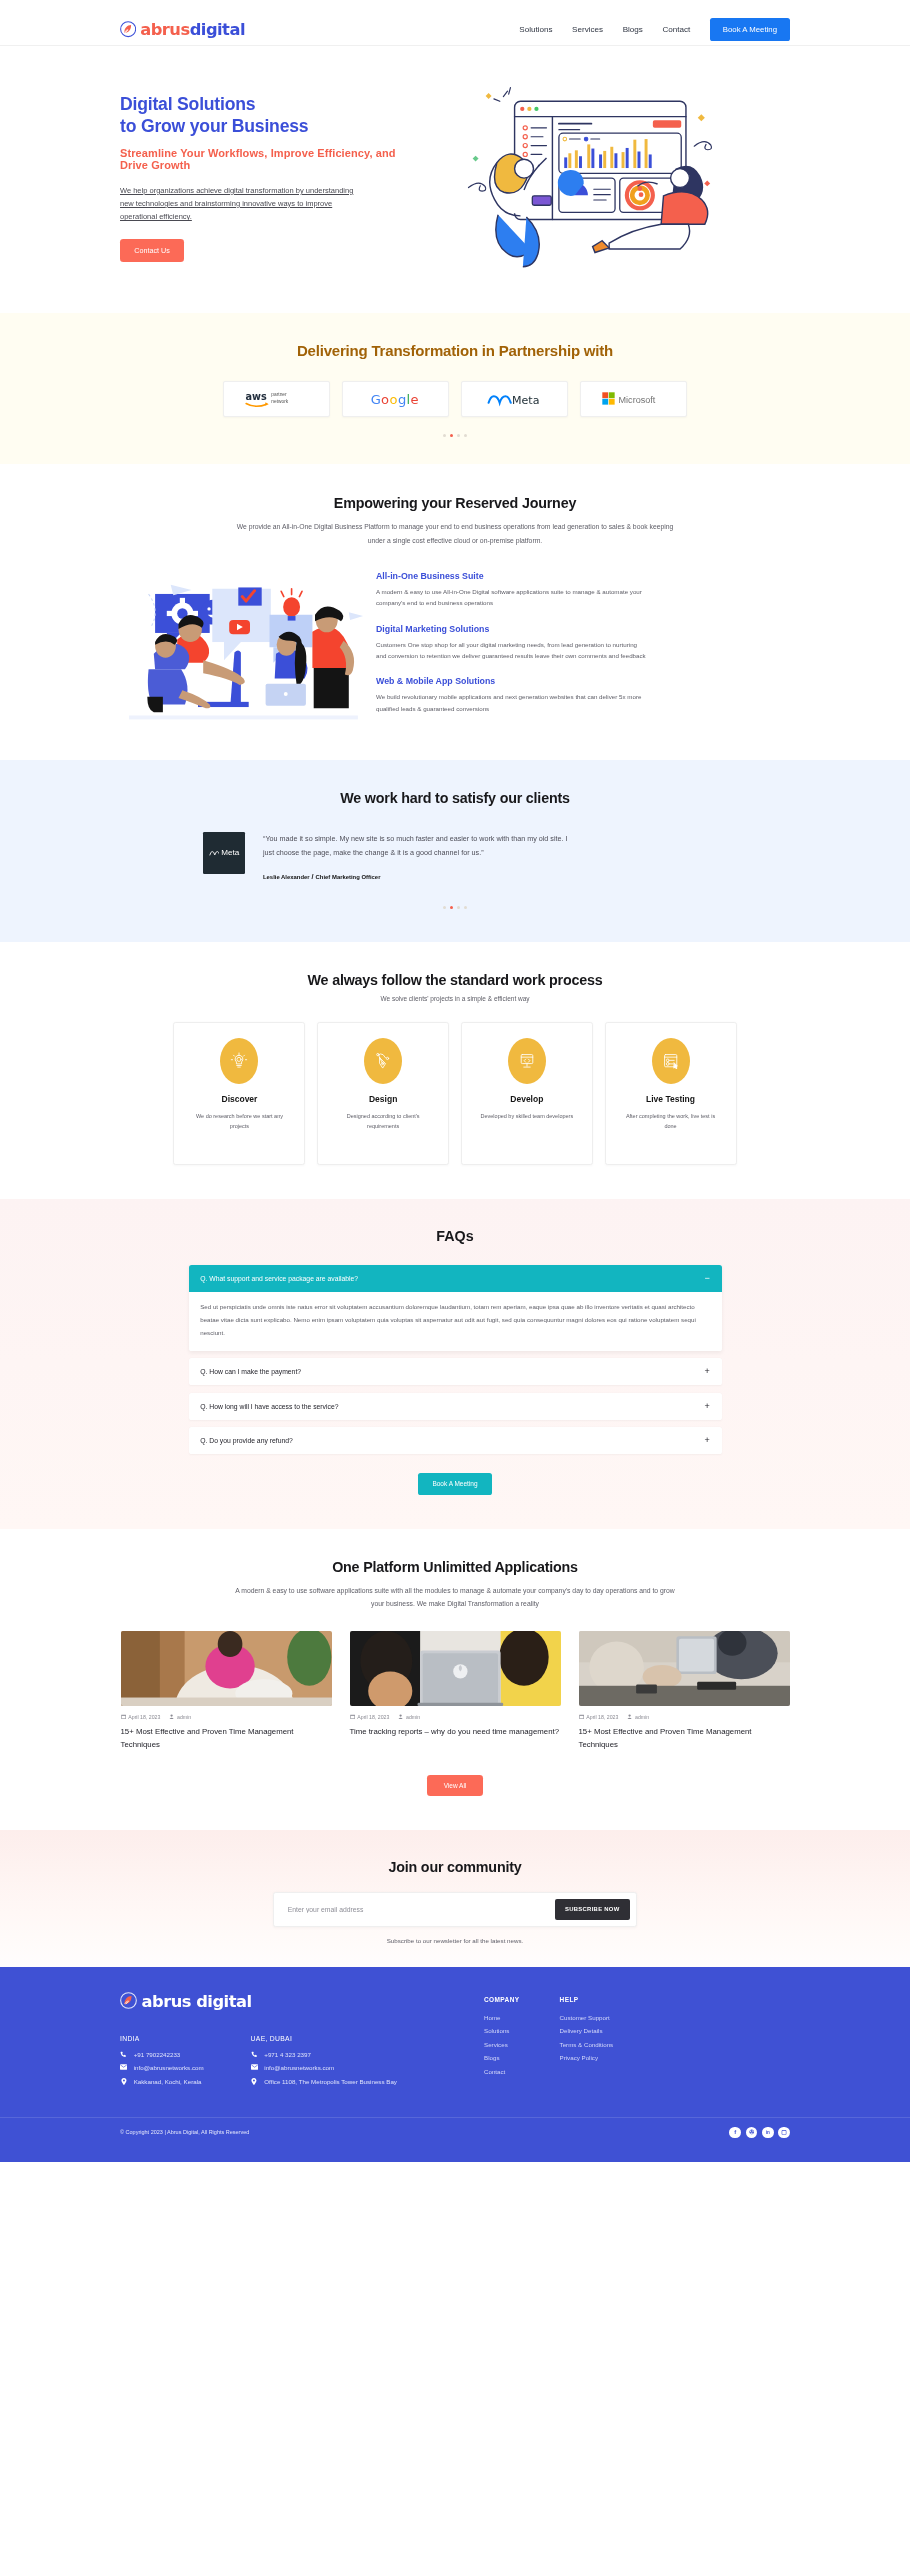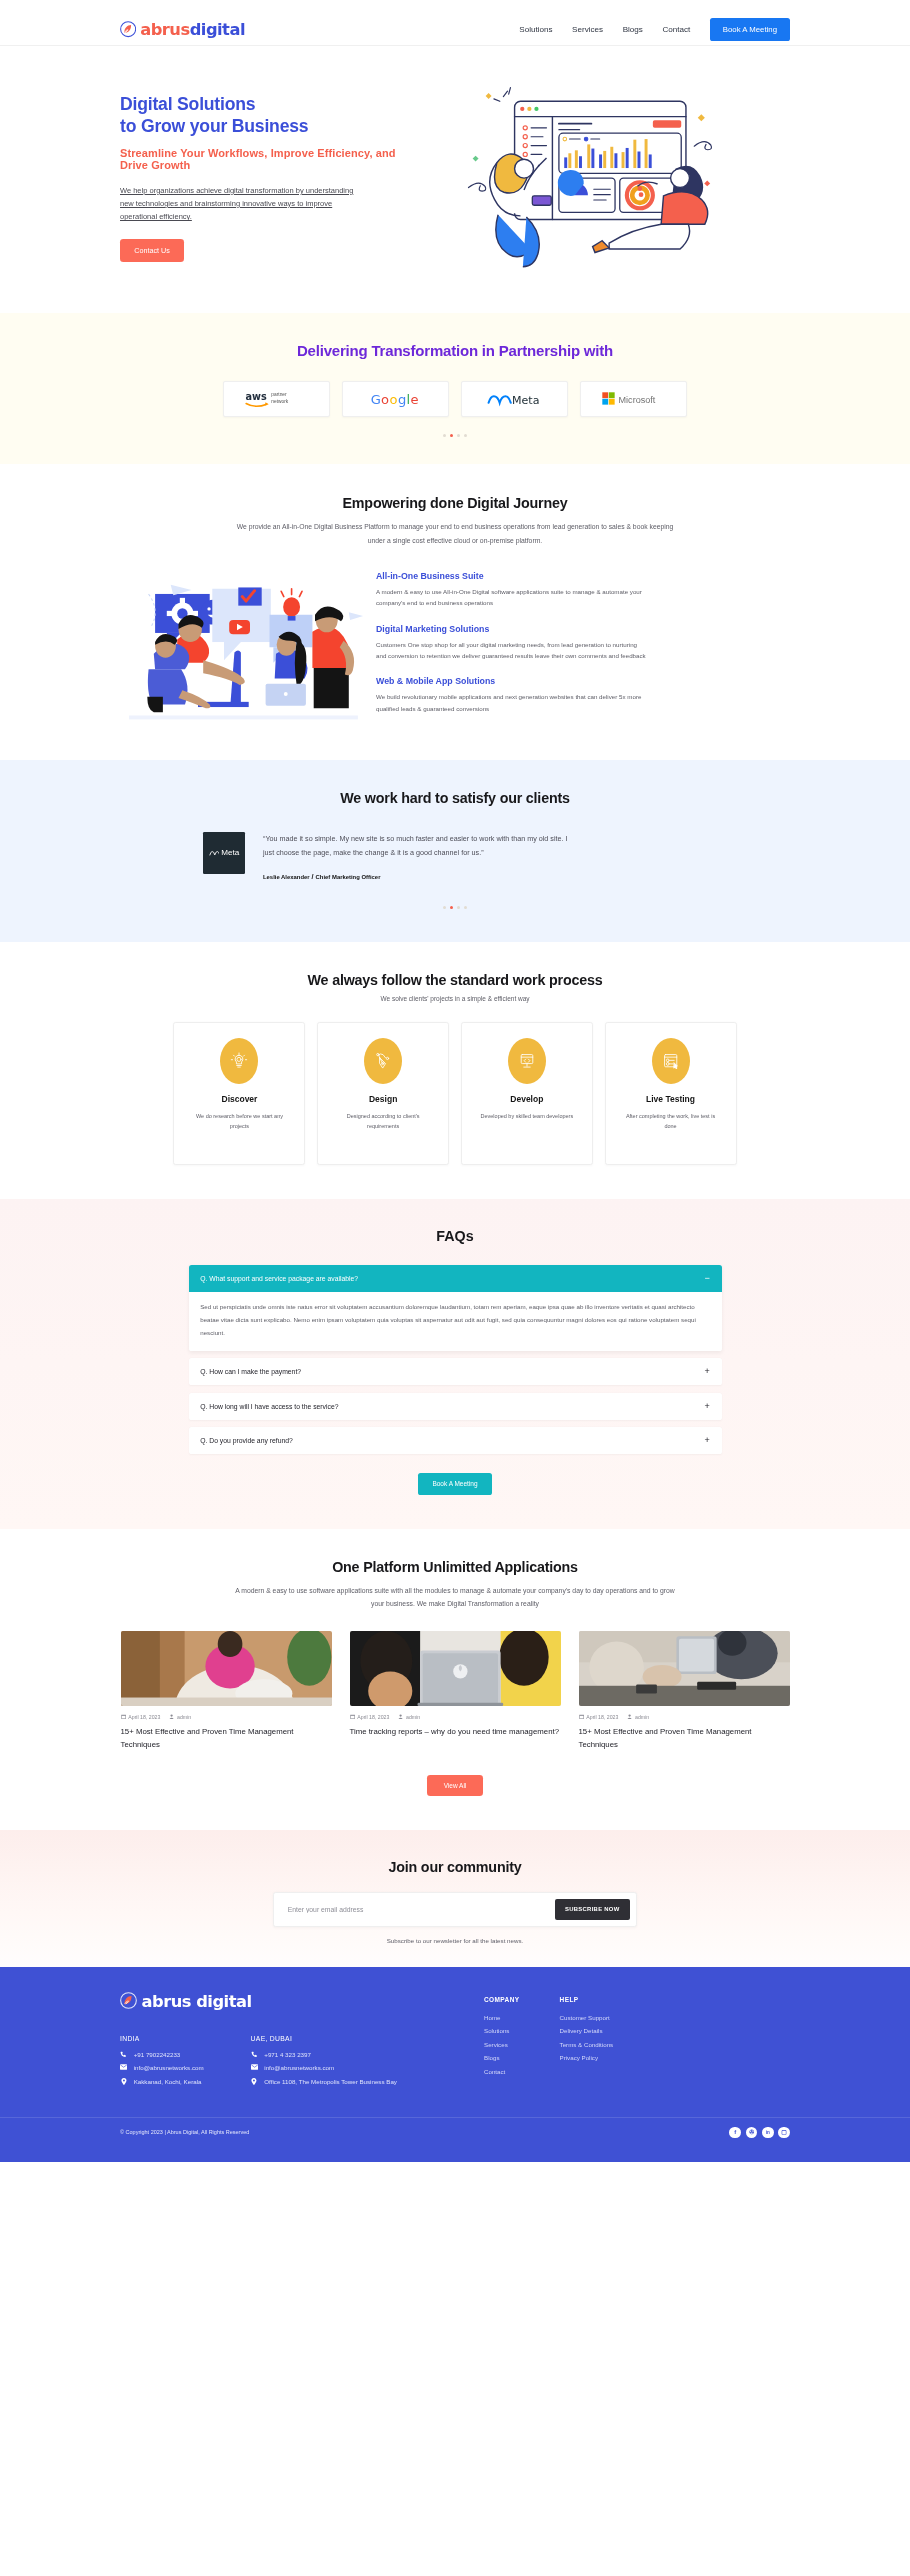--- a/index.html
+++ b/index.html
@@ -38,21 +38,21 @@
   .hero-sub { margin-top:9px; font-size:11px; font-weight:bold; color:#f4604d; letter-spacing:0.1px; }
   .hero-body { margin-top:13px; font-size:7.5px; line-height:1.75; color:#4a4a52; width:247px;text-decoration:underline; }
   .btn-contact {
     margin-top:15.6px; background:#fc6а57; background:#fc6a57; color:#fff; border:none;
     font-size:7.2px; padding:7.2px 14.3px; border-radius:3.3px; cursor:pointer; font-family:inherit;
   }
   .hero-right { flex:1; display:flex; justify-content:center; }
 
   
   .partners { background:#fffdf2; padding:29px 0 27px; text-align:center; }
-  .partners h2 { font-size:15px; font-weight:bold; color:#6d28d9; letter-spacing:-0.2px; }
+  .partners h2 { font-size:15px; font-weight:bold; color:#a16207; letter-spacing:-0.2px; }
   .partner-row { display:flex; justify-content:center; gap:11.7px; margin-top:22px; }
   .partner-card {
     width:107px; height:36px; background:#fff; border:0.7px solid #efefef; border-radius:2px;
     display:flex; align-items:center; justify-content:center; box-shadow:0 0.7px 2px rgba(0,0,0,.035);
   }
   .dots { margin-top:17px; display:flex; gap:3.9px; justify-content:center; }
   .dot { width:3.3px; height:3.3px; border-radius:50%; background:#e2dcd2; }
   .dot.on { background:#f4604d; }
 
   
@@ -355,21 +355,21 @@
   <div class="dots">
     <span class="dot"></span>
     <span class="dot on"></span>
     <span class="dot"></span>
     <span class="dot"></span>
   </div>
 </div>
 
 <div class="journey">
   <div class="wrap">
-    <h2 class="sec-title">Empowering done Digital Journey</h2>
+    <h2 class="sec-title">Empowering your Reserved Journey</h2>
     <p class="sec-desc">We provide an All-in-One Digital Business Platform to manage your end to end business operations from lead generation to sales &amp; book keeping under a single cost effective cloud or on-premise platform.</p>
     <div class="journey-body">
       <div class="journey-img">
         <svg width="247" height="163" viewBox="0 0 380 250">
           <rect width="380" height="250" fill="#fff"></rect>
           <rect x="54" y="38" width="84" height="60" fill="#3b4fd8"></rect>
           <path d="M72 98 l0 22 l22 -22z" fill="#3b4fd8"></path>
           <g fill="#fff">
               <circle cx="96" cy="68" r="17"></circle>
               <circle cx="96" cy="68" r="8" fill="#3b4fd8"></circle>

